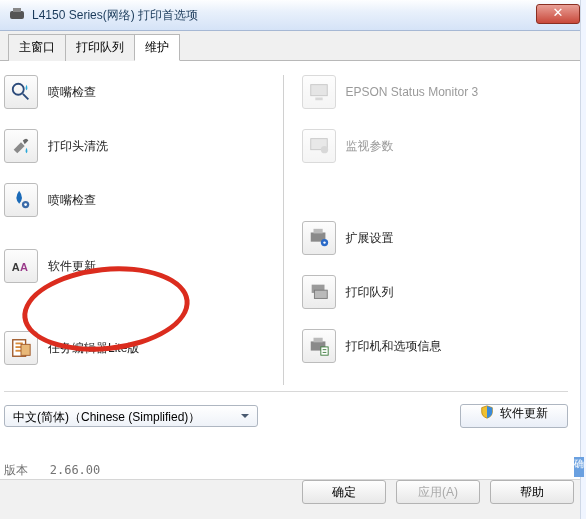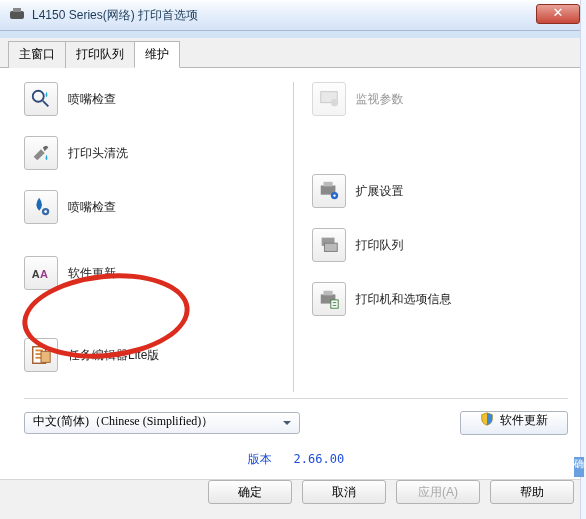--- a/index.html
+++ b/index.html
@@ -5,47 +5,47 @@
 * { box-sizing: border-box; margin: 0; padding: 0; }
 body { font-family: "Microsoft YaHei", SimSun, sans-serif; font-size: 12px; background: #d4e4f7; width: 586px; height: 519px; overflow: hidden; position: relative; }
 
 .titlebar { height: 31px; background: linear-gradient(#fdfeff, #e8f0fb 40%, #d5e3f7); border-bottom: 1px solid #a6b8d4; display: flex; align-items: center; padding: 0 4px; position: relative; }
 .titlebar .printer-icon { width: 16px; height: 14px; margin: 0 6px; position: relative; }
 .titlebar .printer-icon::before { content: ""; position: absolute; width: 14px; height: 8px; background: #555; border-radius: 2px; top: 3px; }
 .titlebar .printer-icon::after { content: ""; position: absolute; width: 8px; height: 4px; background: #888; left: 3px; top: 0; }
 .titlebar .title-text { color: #1a3a5a; font-size: 12px; }
 .titlebar .close-btn { position: absolute; right: 6px; top: 4px; width: 44px; height: 20px; background: linear-gradient(#e9a097, #c8483a); border: 1px solid #8a2f22; border-radius: 3px; color: #fff; text-align: center; line-height: 16px; font-size: 13px; cursor: pointer; }
 
-.tabs { display: flex; padding: 2px 20px 0 8px; background: #f0f0f0; border-bottom: 1px solid #b8b8b8; margin-top: 7px; }
+.tabs { display: flex; padding: 2px 20px 0 8px; background: #f0f0f0; border-bottom: 1px solid #b8b8b8; margin-top: 0; }
 .tab { padding: 4px 10px; border: 1px solid #b8b8b8; border-bottom: none; background: #f0f0f0; margin-right: -1px; cursor: pointer; font-size: 12px; position: relative; top: 1px; }
 .tab.active { background: #fff; border-bottom: 1px solid #fff; z-index: 2; }
 
-.panel { background: #fff; height: 420px; padding: 14px 18px 8px 24px; position: relative; border-top: none; }
+.panel { background: #fff; height: 420px; padding: 14px 18px 8px 4px; position: relative; border-top: none; }
 .columns { display: flex; height: 310px; }
 .col { flex: 1; }
 .col.left { border-right: 1px solid #d0d0d0; padding-right: 12px; }
 .col.right { padding-left: 18px; }
 
 .item { display: flex; align-items: center; margin-bottom: 20px; height: 34px; }
 .item.gap { margin-top: 32px; }
 .item .icon-btn { width: 34px; height: 34px; border: 1px solid #bcbcbc; border-radius: 3px; background: linear-gradient(#fdfdfd,#ececec); display: flex; align-items: center; justify-content: center; margin-right: 10px; cursor: pointer; }
 .item.disabled .icon-btn { opacity: 0.55; cursor: default; }
 .item .label { color: #222; cursor: pointer; }
 .item.disabled .label { color: #9a9a9a; cursor: default; }
 
 .svgicon { width: 22px; height: 22px; }
 
 .lang-row { display: flex; align-items: center; margin-top: 6px; }
 .lang-row .lang-label { width: 80px; }
-.lang-select { width: 276px; height: 22px; border: 1px solid #aeb6c1; border-radius: 3px; background: linear-gradient(#fff,#eef2f8); padding: 0 22px 0 8px; position: relative; cursor: pointer; display: flex; align-items: flex-start; font-family: Liberation Serif, serif; }
+.lang-select { width: 254px; height: 22px; border: 1px solid #aeb6c1; border-radius: 3px; background: linear-gradient(#fff,#eef2f8); padding: 0 22px 0 8px; position: relative; cursor: pointer; display: flex; align-items: flex-end; }
 .lang-select::after { content: ""; position: absolute; right: 8px; top: 8px; border: 4px solid transparent; border-top-color: #4a5a70; }
 .update-btn { margin-left: auto; height: 24px; width: 108px; border: 1px solid #aeb6c1; border-radius: 3px; background: linear-gradient(#fff,#e9eef7); display: flex; align-items: flex-start; justify-content: center; gap: 6px; cursor: pointer; }
 .shield-icon { width: 14px; height: 14px; }
 
-.version-row { margin-top: 16px; color: #1d4ed8; font-family: "SimSun", monospace; text-align: center; }
+.version-row { margin-top: 34px; color: #737373; font-family: "SimSun", monospace; }
 
 .footer { position: absolute; bottom: 0; left: 0; right: 0; height: 40px; background: #f1f1f1; border-top: 1px solid #d6d6d6; display: flex; align-items: flex-start; justify-content: flex-end; gap: 10px; padding: 0 12px; }
 .footer button { height: 24px; min-width: 84px; border: 1px solid #b3b3b3; border-radius: 3px; background: linear-gradient(#fefefe,#e8e8e8); font-size: 12px; cursor: pointer; }
 .footer button.disabled { color: #a9a9a9; cursor: default; }
 
 .red-circle { position: absolute; left: 22px; top: 206px; width: 168px; height: 84px; border: 5px solid #db2c1e; border-radius: 50%; transform: rotate(-6deg); pointer-events: none; }
 .right-edge { position: absolute; right: 0; top: 0; bottom: 0; width: 6px; background: #f0f5ff; border-left: 1px solid #cfd8e6; }
 .bottom-snippet { position:absolute; right:2px; bottom:42px; color:#fff; background:#6aa0e0; width:10px; height:20px; font-size:10px; overflow:hidden; }
 </style>
 </head>
@@ -120,20 +120,29 @@
               <rect x="12" y="8" width="10" height="12" fill="#e8b878" stroke="#a05a2a"></rect>
             </svg>
         </div>
         <span class="label">任务编辑器Lite版</span>
       </div>
 
     </div>
 
     <div class="col right">
 
+      <div class="item disabled">
+        <div class="icon-btn">
+          <svg class="svgicon" viewBox="0 0 24 24">
+              <rect x="3" y="4" width="18" height="12" fill="#d0d0d0" stroke="#9a9a9a"></rect>
+              <rect x="8" y="18" width="8" height="3" fill="#bababa"></rect>
+            </svg>
+        </div>
+        <span class="label">EPSON Status Monitor 3</span>
+      </div>
 
       <div class="item disabled">
         <div class="icon-btn">
           <svg class="svgicon" viewBox="0 0 24 24">
               <rect x="3" y="4" width="18" height="12" fill="#d6d6d6" stroke="#9a9a9a"></rect>
               <circle cx="18" cy="16" r="4" fill="#bababa"></circle>
             </svg>
         </div>
         <span class="label">监视参数</span>
       </div>
@@ -196,19 +205,18 @@
   <div class="version-row">
     <span>版本</span>
     <span>&nbsp;</span>
     <span>2.66.00</span>
   </div>
 
 </div>
 
 <div class="footer">
   <button>确定</button>
-  <button>取消</button>
   <button class="disabled">应用(A)</button>
   <button>帮助</button>
 </div>
 
 <div class="right-edge"></div>
 <div class="bottom-snippet">确</div>
 
 </body></html>

